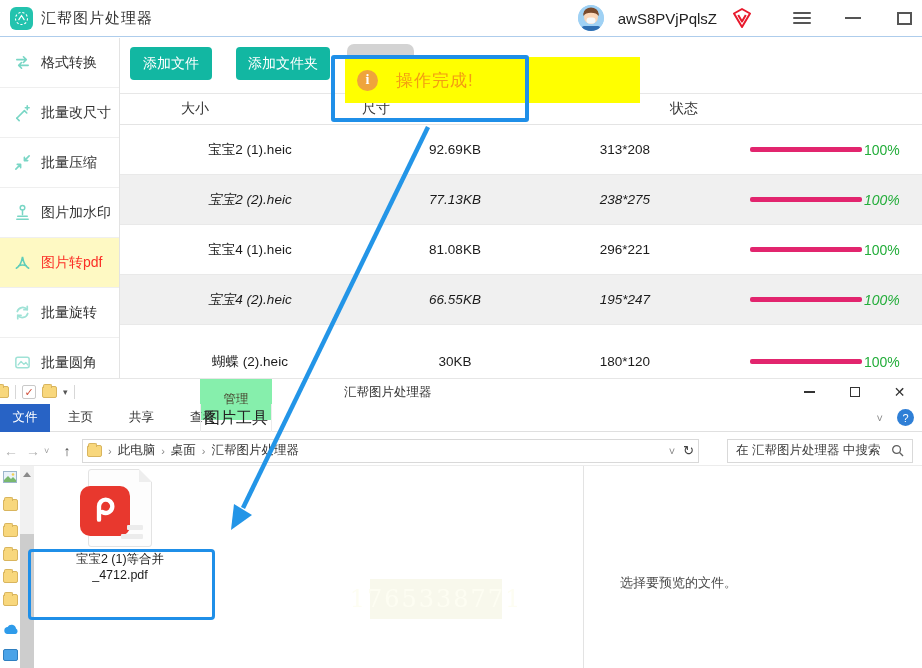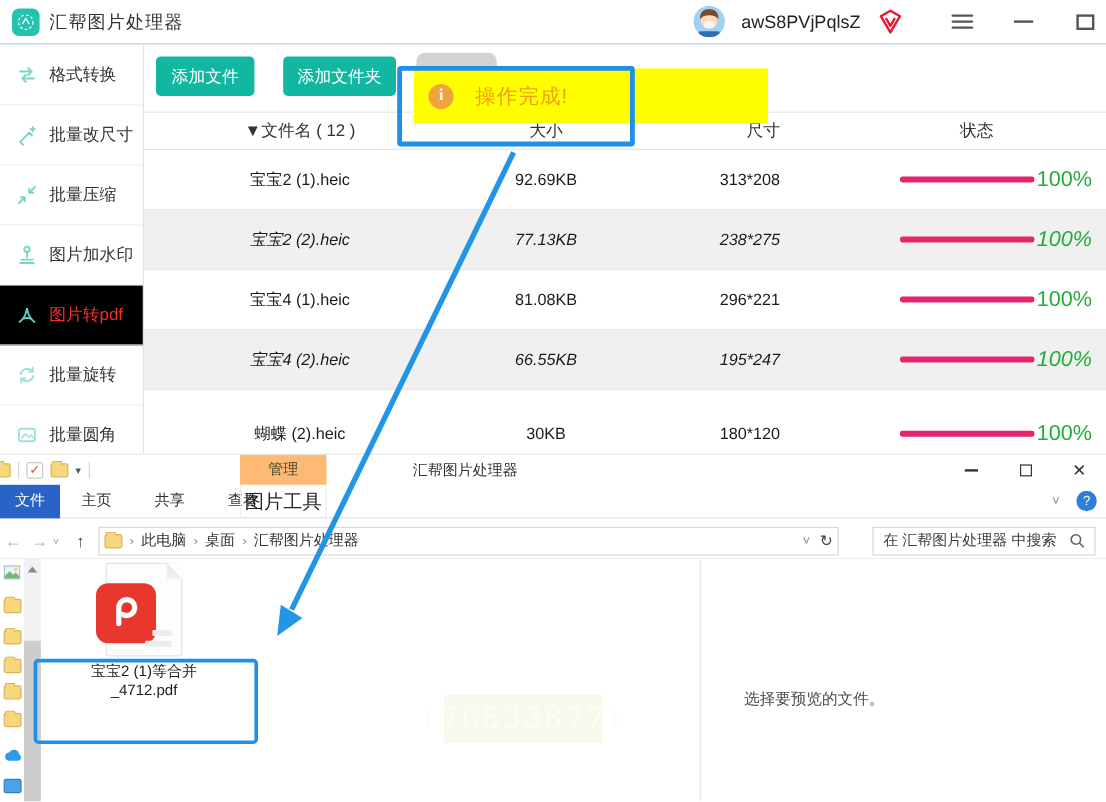--- a/index.html
+++ b/index.html
@@ -23,21 +23,21 @@
   .hamburger span { height:2px; background:#555; border-radius:1px; }
   .win-min { width:16px; height:2px; background:#555; margin-left:20px; }
   .win-max { width:15px; height:13px; border:2px solid #555; margin-left:22px; }
 
   
   .sidebar { position:absolute; top:38px; left:0; width:120px; height:340px;
     border-right:1px solid #e3e3e3; background:#fff; }
   .side-item { height:50px; display:flex; align-items:center; gap:9px; padding-left:13px;
     border-bottom:1px solid #efefef; font-size:14px; color:#333; cursor:pointer; }
   .side-item svg { flex:0 0 auto; }
-  .side-item.active { background:#000000; color:#fb2e25; }
+  .side-item.active { background:#fef9c3; color:#fb2e25; }
 
   
   .btn-teal { position:absolute; height:33px; background:#12b7a2; color:#fff; font-size:14px;
     border:none; border-radius:4px; display:flex; align-items:center; justify-content:center; cursor:pointer; }
   #btn-add-file { left:130px; top:47px; width:82px; }
   #btn-add-folder { left:236px; top:47px; width:94px; }
   .gray-sliver { position:absolute; left:347px; top:44px; width:67px; height:14px;
     background:#d3d3d3; border-radius:7px 7px 0 0; }
 
   
@@ -46,34 +46,34 @@
     display:flex; align-items:center; font-size:14px; color:#333; }
   .trow { position:absolute; left:120px; width:802px; height:50px; display:flex;
     align-items:center; font-size:13.5px; color:#1b1b1b; border-bottom:1px solid #e9e9e9; }
   .trow.alt { background:#f0f0f0;font-style:italic; }
   .c-name { width:260px; text-align:center; }
   .c-size { width:150px; text-align:center; }
   .c-dim  { width:120px; text-align:right; }
   .c-status { flex:1; display:flex; align-items:center; padding-left:100px; }
   .c-status-h { flex:1; text-align:center; padding-left:56px; }
   .pbar { width:112px; height:5px; background:#e2256e; border-radius:2px; }
-  .pct { font-size:18px; color:#23ad3a; margin-left:2px; }
+  .pct { font-size:14px; color:#23ad3a; margin-left:2px; }
 
   
   .exp-win { position:absolute; left:0; top:378px; width:922px; height:290px;
     background:#fff; border-top:1px solid #e6e6e6; }
   .exp-titlebar { position:absolute; top:0; left:0; width:922px; height:26px; display:flex; align-items:center; }
   .qat { display:flex; align-items:center; gap:6px; padding-left:0; height:100%; }
   .mini-folder { width:15px; height:12px; background:#f8d77c; border:1px solid #d9b55e; border-radius:2px; position:relative; }
   .mini-folder:before { content:""; position:absolute; top:-3px; left:0; width:7px; height:3px; background:#f8d77c; border:1px solid #d9b55e; border-bottom:none; border-radius:2px 2px 0 0; }
   .qat-sep { width:1px; height:14px; background:#d7d7d7; }
   .check-ic { width:14px; height:14px; background:#fff; border:1px solid #c9c9c9; border-radius:2px;
     color:#d14f3a; font-size:11px; line-height:12px; text-align:center; font-weight:bold; }
   .qat-chev { font-size:9px; color:#555; }
-  .manage-tab { position:absolute; left:200px; top:0; width:72px; height:25px; background:#fdba74;
+  .manage-tab { position:absolute; left:200px; top:0; width:72px; height:41px; background:#86efac;
     display:flex; align-items:center; justify-content:center; font-size:12.5px; color:#4a4a33; cursor:pointer; }
   .exp-title { position:absolute; left:344px; top:5px; font-size:12.5px; color:#333; }
   .exp-controls { position:absolute; right:0; top:0; height:26px; display:flex; align-items:center; }
   .exp-ctl { width:45px; height:26px; display:flex; align-items:center; justify-content:center; cursor:pointer; color:#333; }
   .exp-min-glyph { width:11px; height:1.5px; background:#333; }
   .exp-max-glyph { width:10px; height:10px; border:1.5px solid #333; }
   .exp-close-glyph { font-size:14px; line-height:1; }
 
   .ribbon-tabs { position:absolute; top:25px; left:0; width:922px; height:28px;
     border-bottom:1px solid #e0e0e0; display:flex; align-items:center; font-size:12.5px; color:#333; }
@@ -230,21 +230,20 @@
           </svg>
         <span>批量圆角</span>
       </div>
     </div>
 
     <div class="btn-teal" id="btn-add-file">添加文件</div>
     <div class="btn-teal" id="btn-add-folder">添加文件夹</div>
     <div class="gray-sliver"></div>
 
     <div class="thead">
-      <div class="c-name">▼文件名 ( 12 )</div>
       <div class="c-size">大小</div>
       <div class="c-dim">尺寸</div>
       <div class="c-status-h">状态</div>
     </div>
 
     <div class="trow" style="top:125px">
       <div class="c-name">宝宝2 (1).heic</div>
       <div class="c-size">92.69KB</div>
       <div class="c-dim">313*208</div>
       <div class="c-status">

